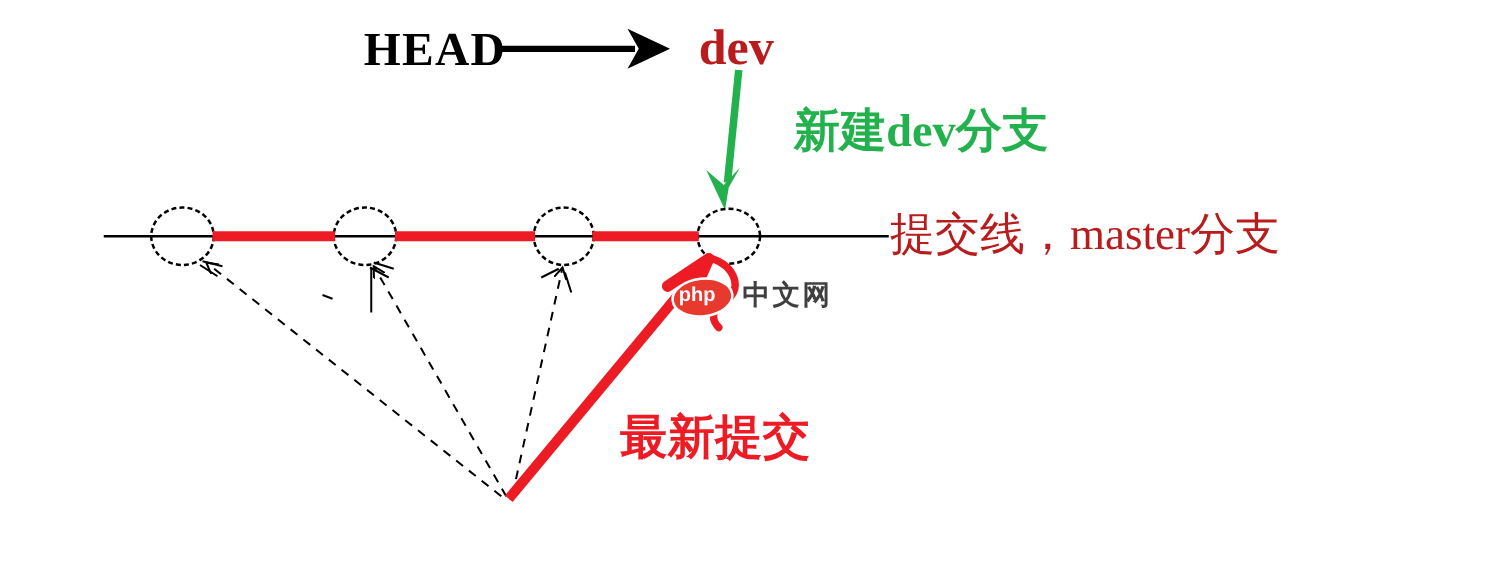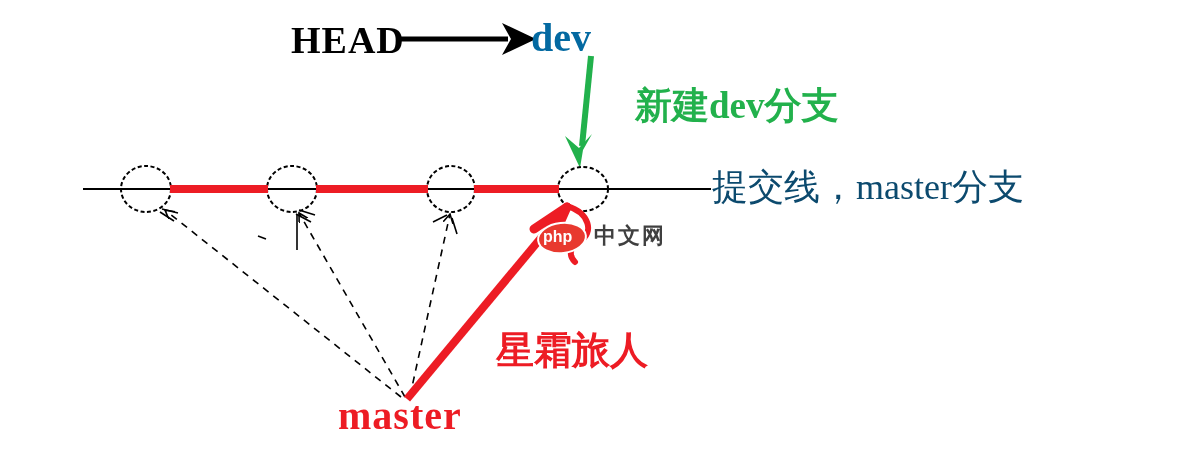--- a/index.html
+++ b/index.html
@@ -6,23 +6,23 @@
   #stage{
     position:relative;
     width:1194px;height:430px;
     background:#ffffff;
     overflow:hidden;
     font-family:"Liberation Serif", serif;
   }
   #diagram-svg{position:absolute;left:0;top:0;width:1194px;height:467px;}
   .lbl{position:absolute;white-space:nowrap;line-height:1;}
   .lbl-head{left:291px;top:21px;font-size:38px;font-weight:600;color:#000000;letter-spacing:1px;}
-  .lbl-dev{left:531px;top:18px;font-size:40px;font-weight:600;color:#0369a1;}
+  .lbl-dev{left:559px;top:18px;font-size:40px;font-weight:600;color:#b91c1c;}
   .lbl-newdev{left:635px;top:87px;font-size:37px;font-weight:700;color:#22b14c;}
-  .lbl-commitline{left:712px;top:169px;font-size:36px;font-weight:500;color:#0c4a6e;}
+  .lbl-commitline{left:712px;top:169px;font-size:36px;font-weight:500;color:#b91c1c;}
   .lbl-latest{left:496px;top:331px;font-size:38px;font-weight:700;color:#ed1c24;}
   .lbl-master{left:338px;top:396px;font-size:40px;font-weight:600;color:#ed1c24;letter-spacing:1px;}
   .lbl-php{
     left:543px;top:229px;font-size:16px;font-weight:700;
     color:#ffffff;font-family:"Liberation Sans", sans-serif;
   }
   .lbl-phpcn{
     left:594px;top:227px;font-size:22px;font-weight:700;color:#3f3f3f;
     font-family:Liberation Mono, monospace;letter-spacing:2px;
   }
@@ -90,21 +90,20 @@
   </svg>
 
   <div class="lbl lbl-head">HEAD</div>
 
   <div class="lbl lbl-dev">dev</div>
 
   <div class="lbl lbl-newdev">新建dev分支</div>
 
   <div class="lbl lbl-commitline">提交线，master分支</div>
 
-  <div class="lbl lbl-latest">星霜旅人</div>
+  <div class="lbl lbl-latest">最新提交</div>
 
-  <div class="lbl lbl-master">master</div>
 
   <div class="lbl lbl-php">php</div>
 
   <div class="lbl lbl-phpcn">中文网</div>
 
 </div>
 
 </body></html>

